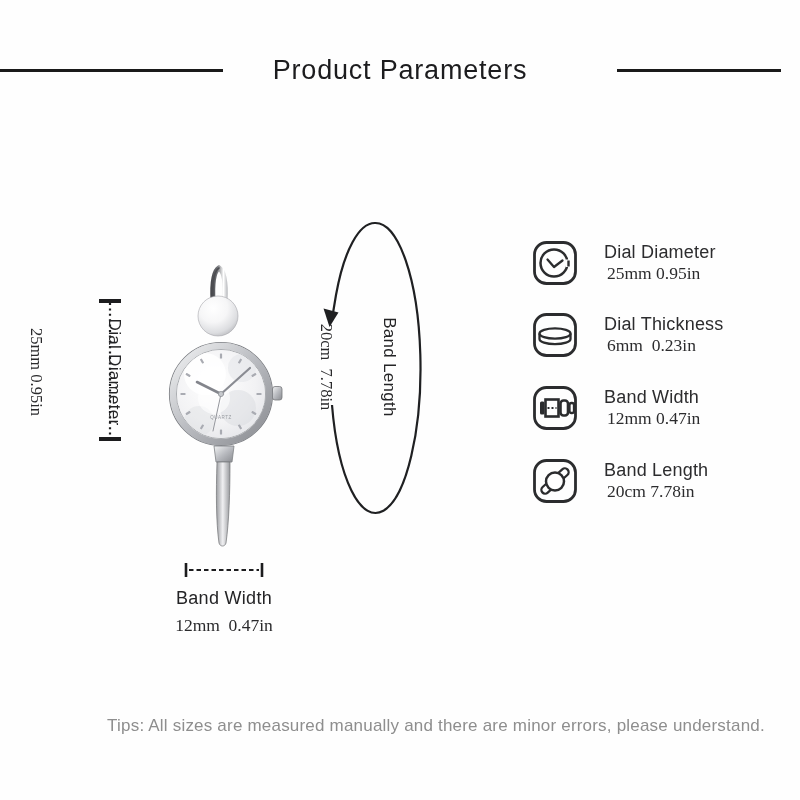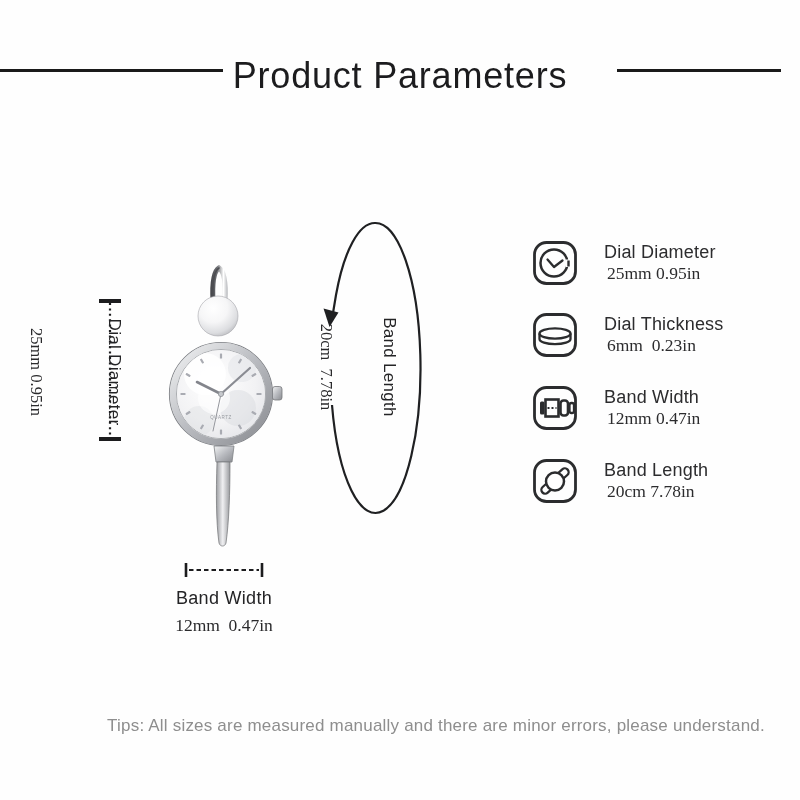--- a/index.html
+++ b/index.html
@@ -2,21 +2,21 @@
 <html><head>
 <meta charset="utf-8">
 <style>
   html,body{margin:0;padding:0;background:#fff;}
   #canvas{position:relative;width:800px;height:800px;background:#fefefe;overflow:hidden;
           font-family:"Liberation Sans",sans-serif;color:#2b2b2d;}
   .abs{position:absolute;}
 
   
   .title{position:absolute;top:55px;left:50%;transform:translateX(-50%);
-         font-size:36px;font-weight:500;letter-spacing:.8px;color:#1c1c1e;white-space:nowrap;}
+         font-size:27px;font-weight:500;letter-spacing:.8px;color:#1c1c1e;white-space:nowrap;}
   .hline{position:absolute;top:69px;height:3px;background:#1a1a1a;}
   .hline.left{left:0;width:223px;}
   .hline.right{left:617px;width:164px;}
 
   
   .rot{position:absolute;transform:translate(-50%,-50%) rotate(90deg);text-align:center;white-space:pre;}
   .rot .lab{font-size:17px;color:#242426;letter-spacing:.3px;}
   .rot .val{font-family:"Liberation Serif",serif;font-size:16.5px;color:#2a2a2c;}
   #dim-dial-text{left:75px;top:372px;line-height:26px;}
   #dim-bandlen-text{left:358px;top:367px;line-height:21px;}

